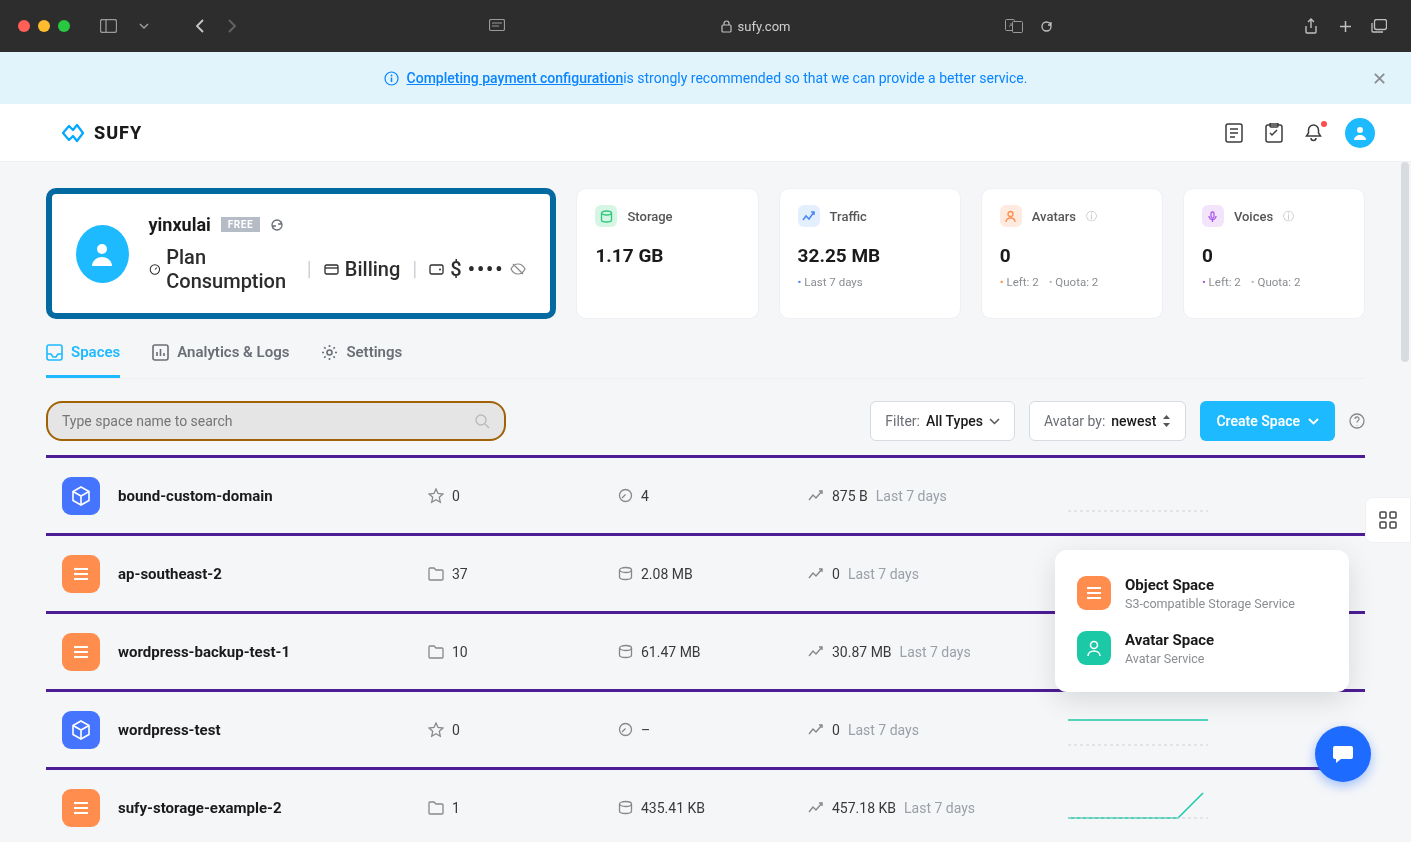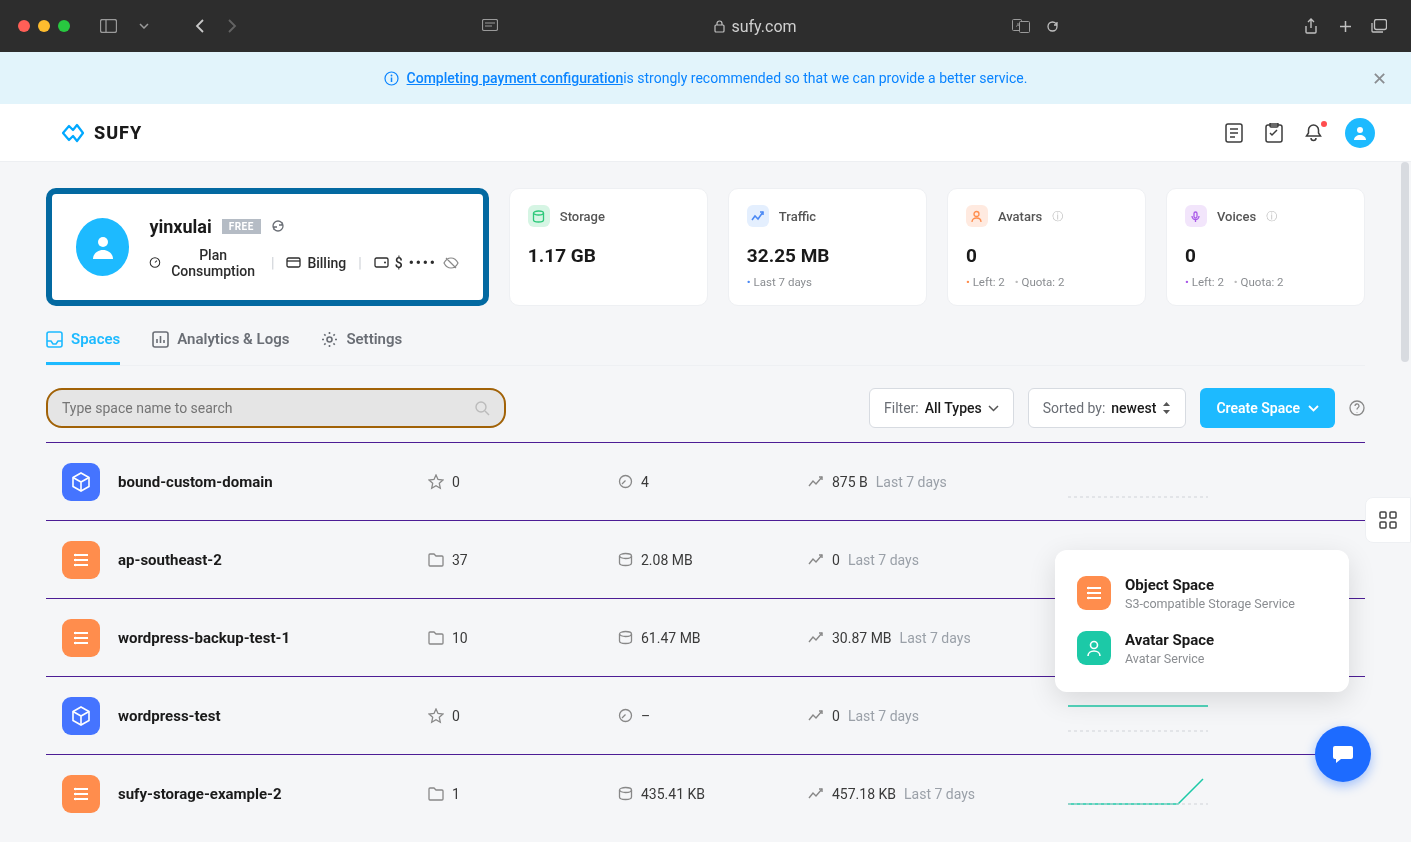--- a/index.html
+++ b/index.html
@@ -6,21 +6,21 @@
 body { width: 1411px; height: 842px; overflow: hidden; background: #f5f6f8; }
 
 
 .browser-chrome { height: 52px; background: #2d2d2d; display: flex; align-items: center; padding: 0 18px; gap: 8px; }
 .traffic-lights { display: flex; gap: 8px; }
 .traffic-light { width: 12px; height: 12px; border-radius: 50%; }
 .tl-red { background: #ff5f57; } .tl-yellow { background: #febc2e; } .tl-green { background: #28c840; }
 .chrome-btn { color: #9a9a9a; display: flex; align-items: center; justify-content: center; width: 28px; height: 28px; }
 .chrome-nav { display: flex; gap: 4px; margin-left: 20px; }
 .chrome-center { flex: 1; display: flex; justify-content: center; align-items: center; gap: 10px; }
-.url-bar { color: #d0d0d0; font-size: 16px; display: flex; align-items: center; gap: 6px; }
+.url-bar { color: #d0d0d0; font-size: 13px; display: flex; align-items: center; gap: 6px; }
 .lock-icon { color: #9a9a9a; }
 .chrome-right { display: flex; gap: 6px; }
 
 
 .banner { height: 52px; background: #e2f4fb; display: flex; align-items: center; justify-content: center; font-size: 14px; color: #0a84ff; position: relative; }
 .banner a { color: #0a84ff; text-decoration: underline; font-weight: 500; }
 .banner-close { position: absolute; right: 24px; color: #8a8d91; cursor: pointer; font-size: 18px; }
 .banner-info-icon { margin-right: 8px; }
 
 
@@ -36,21 +36,21 @@
 .content { padding: 26px 46px 0 46px; height: calc(100% - 162px); overflow: hidden; position: relative; }
 
 
 .cards-row { display: flex; gap: 20px; margin-bottom: 24px; }
 .user-card { flex: 1; background: #fff; border: 6px solid #0369a1; border-radius: 10px; padding: 20px 24px; display: flex; align-items: center; gap: 20px; }
 .user-avatar { width: 58px; height: 58px; border-radius: 50%; background: #1dbaff; display: flex; align-items: center; justify-content: center; color: #fff; font-size: 22px; }
 .user-info .name-row { display: flex; align-items: center; gap: 10px; margin-bottom: 10px; }
 .user-name { font-weight: 700; font-size: 18px; color: #1a1a1a; }
 .free-badge { background: #b5bcc5; color: #fff; font-size: 10px; font-weight: 700; padding: 2px 7px; border-radius: 0; letter-spacing: 0.5px; text-align: center; }
 .refresh-icon { color: #6a6e75; }
-.user-meta { display: flex; align-items: center; gap: 12px; font-size: 14px; color: #2c2c2c; font-weight: 500; text-align: center; }
+.user-meta { display: flex; align-items: center; gap: 12px; font-size: 20px; color: #2c2c2c; font-weight: 500; }
 .meta-item { display: flex; align-items: center; gap: 6px; }
 .meta-sep { color: #d0d3d8; }
 .dots { letter-spacing: 2px; font-weight: 700; }
 .eye-icon { color: #888; }
 
 .stat-card { width: 200px; background: #fff; border: 1px solid #eef0f3; border-radius: 10px; padding: 16px 18px; }
 .stat-top { display: flex; align-items: center; gap: 10px; font-size: 13px; color: #555; font-weight: 500; margin-bottom: 17px; }
 .stat-icon { width: 22px; height: 22px; border-radius: 6px; display: flex; align-items: center; justify-content: center; font-size: 12px; color: #fff; }
 .si-storage { background: #d6f5e4; color: #2dc97a; }
 .si-traffic { background: #e4effe; color: #4a88f4; }
@@ -78,21 +78,21 @@
 .search-box .search-icon { color: #bbb; }
 .toolbar-spacer { flex: 1; }
 .select-btn { height: 40px; border: 1px solid #d7dbe1; border-radius: 6px; background: #fff; padding: 0 14px; display: flex; align-items: center; gap: 6px; font-size: 14px; color: #444; cursor: pointer; }
 .select-btn .lbl { color: #6a6e75; }
 .select-btn .val { color: #1a1a1a; font-weight: 500; }
 .create-btn { height: 40px; border: none; border-radius: 6px; background: #1dbaff; color: #fff; padding: 0 16px; display: flex; align-items: center; gap: 8px; font-size: 14px; font-weight: 600; cursor: pointer; }
 .help-circle { color: #888; font-size: 14px; }
 
 
 .space-list { }
-.space-row { display: flex; align-items: center; height: 78px; border-top: 1px solid #4c1d95; padding: 0 16px; }
+.space-row { display: flex; align-items: center; height: 78px; border-top: 3px solid #4c1d95; padding: 0 16px; }
 .space-icon { width: 38px; height: 38px; border-radius: 9px; display: flex; align-items: center; justify-content: center; color: #fff; font-size: 18px; margin-right: 18px; }
 .icon-delivery { background: #4574ff; }
 .icon-object { background: #ff8d4d; }
 .space-name { width: 310px; font-weight: 700; font-size: 15px; color: #1a1a1a; }
 .space-col { display: flex; align-items: center; gap: 8px; color: #3a3a3a; font-size: 14px; }
 .col-files { width: 190px; }
 .col-size { width: 190px; }
 .col-traffic { width: 260px; }
 .col-icon { color: #888; }
 .muted { color: #9aa0a8; }
@@ -417,21 +417,21 @@
     </div>
     <div class="toolbar-spacer"></div>
     <div class="select-btn">
       <span class="lbl">Filter:</span>
       <span class="val">All Types</span>
       <svg width="11" height="7" viewBox="0 0 11 7">
           <path d="M1 1l4.5 4.5L10 1" fill="none" stroke="#555" stroke-width="1.5"></path>
         </svg>
     </div>
     <div class="select-btn">
-      <span class="lbl">Sorted by:</span>
+      <span class="lbl">Avatar by:</span>
       <span class="val">newest</span>
       <svg width="9" height="12" viewBox="0 0 9 12">
           <path d="M4.5 0L1 4h7zM4.5 12L1 8h7z" fill="#555"></path>
         </svg>
     </div>
     <button class="create-btn">
       <span>Create Space</span>
       <svg width="11" height="7" viewBox="0 0 11 7">
           <path d="M1 1l4.5 4.5L10 1" fill="none" stroke="#fff" stroke-width="1.8"></path>
         </svg>

